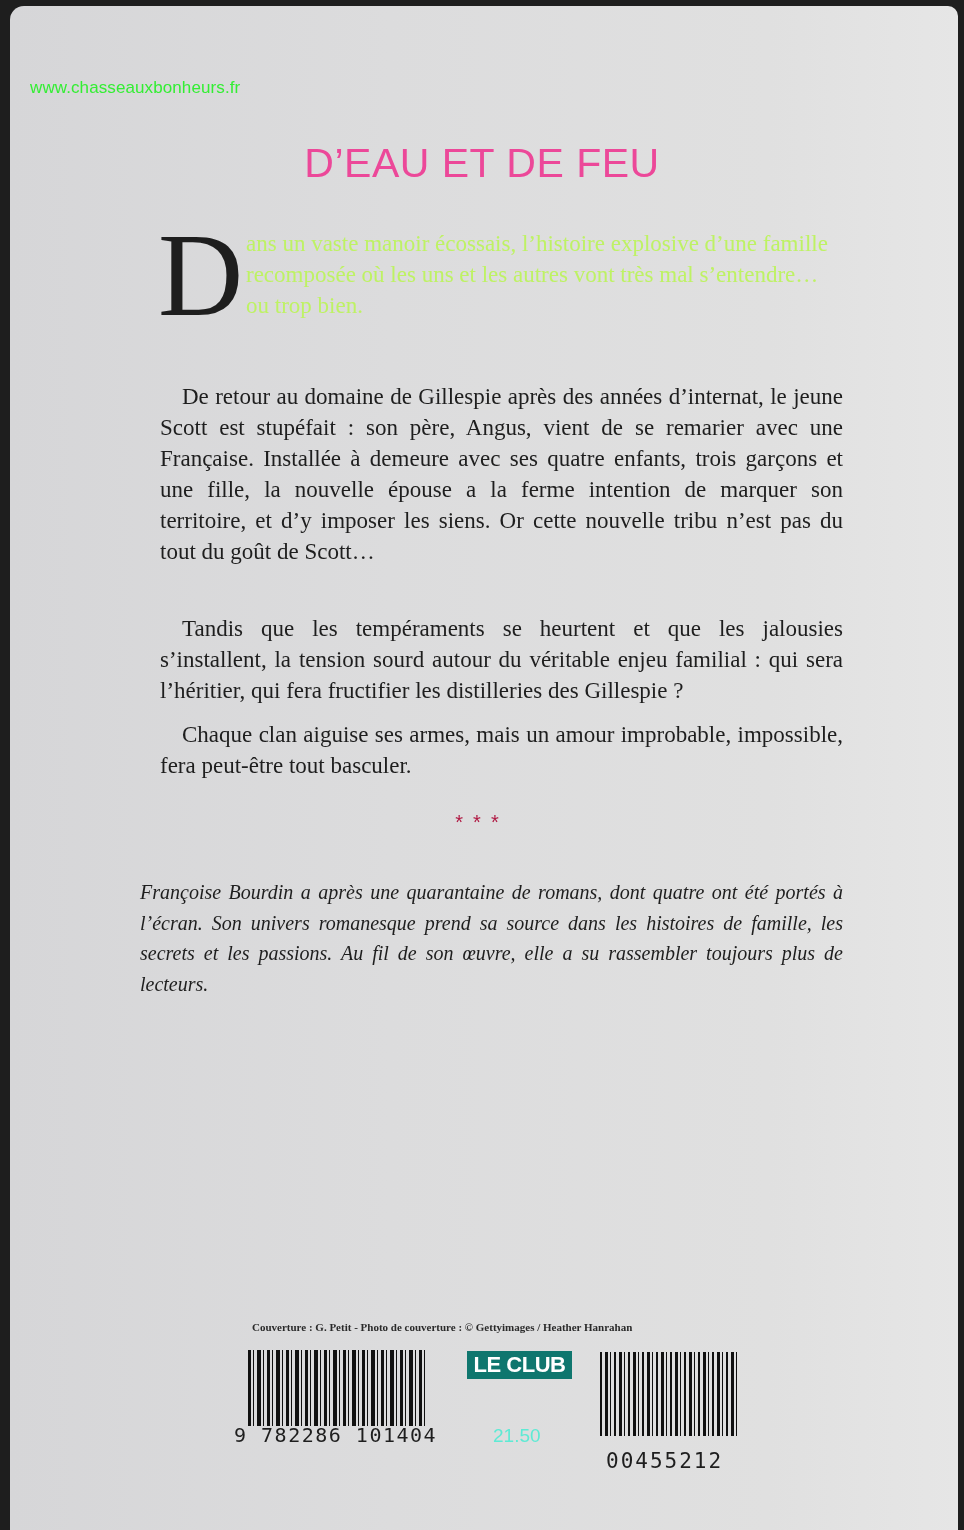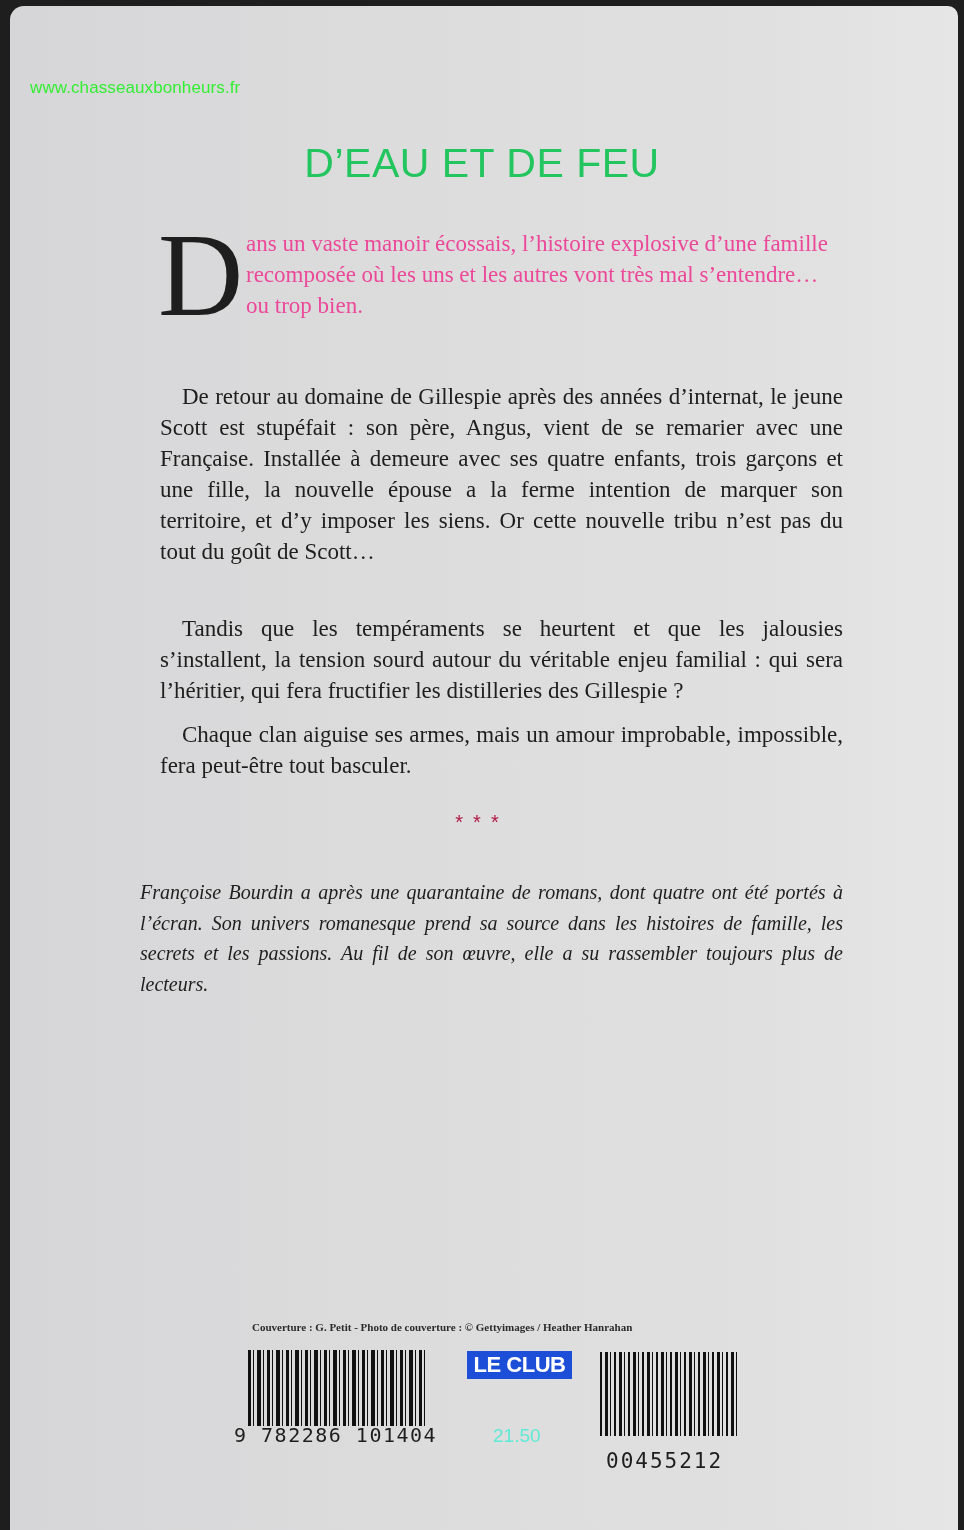--- a/index.html
+++ b/index.html
@@ -14,33 +14,33 @@
       border-top-left-radius:14px; border-top-right-radius:10px;
     }
     .watermark {
       position:absolute; left:30px; top:78px;
       font-family:"Liberation Sans", sans-serif; font-size:17px;
       color:#33ee33; letter-spacing:0.1px;
     }
     .title {
       position:absolute; left:0; width:964px; top:140px; text-align:center;
       font-family:"Liberation Sans", sans-serif; font-size:41px;
-      color:#22c55e; letter-spacing:0.5px;
+      color:#ec4899; letter-spacing:0.5px;
     }
     .para {
       position:absolute; left:160px; width:683px;
       font-size:23px; line-height:31px; color:#1e1e1e; text-align:justify;
     }
     .dropcap {
       position:absolute; left:158px; top:226px;
       font-size:118px; line-height:100px; color:#1e1e1e;
     }
     .lead {
       position:absolute; left:246px; top:228px; width:597px;
-      font-size:23px; line-height:31px; color:#ec4899;
+      font-size:23px; line-height:31px; color:#bef264;
     }
     .stars {
       position:absolute; left:0; width:964px; top:811px; text-align:center;
       color:#b01a44; font-size:20px; letter-spacing:10px;
       font-family:"Liberation Sans", sans-serif;
     }
     .bio {
       position:absolute; left:140px; top:877px; width:703px;
       font-style:italic; font-size:20px; line-height:30.5px; color:#1e1e1e;
       text-align:justify;
@@ -55,21 +55,21 @@
         #111 0 3px, transparent 3px 5px, #111 5px 6px, transparent 6px 9px,
         #111 9px 13px, transparent 13px 15px, #111 15px 16px, transparent 16px 19px);
     }
     .isbn-num {
       position:absolute; left:234px; top:1423px;
       font-family:"DejaVu Sans Mono", monospace; font-size:20px; color:#1e1e1e;
       letter-spacing:1.5px;
     }
     .logo {
       position:absolute; left:467px; top:1351px; width:105px; height:28px;
-      background:#1d4ed8; color:#fff; text-align:center;
+      background:#0f766e; color:#fff; text-align:center;
       font-family:"Liberation Sans", sans-serif; font-weight:bold;
       font-size:22px; line-height:28px; letter-spacing:-0.5px;
     }
     .price {
       position:absolute; left:493px; top:1425px;
       font-family:"Liberation Sans", sans-serif; font-size:19px; color:#5eead4;
     }
     .barcode-ref {
       position:absolute; left:600px; top:1352px; width:140px; height:84px;
       background:repeating-linear-gradient(90deg,

